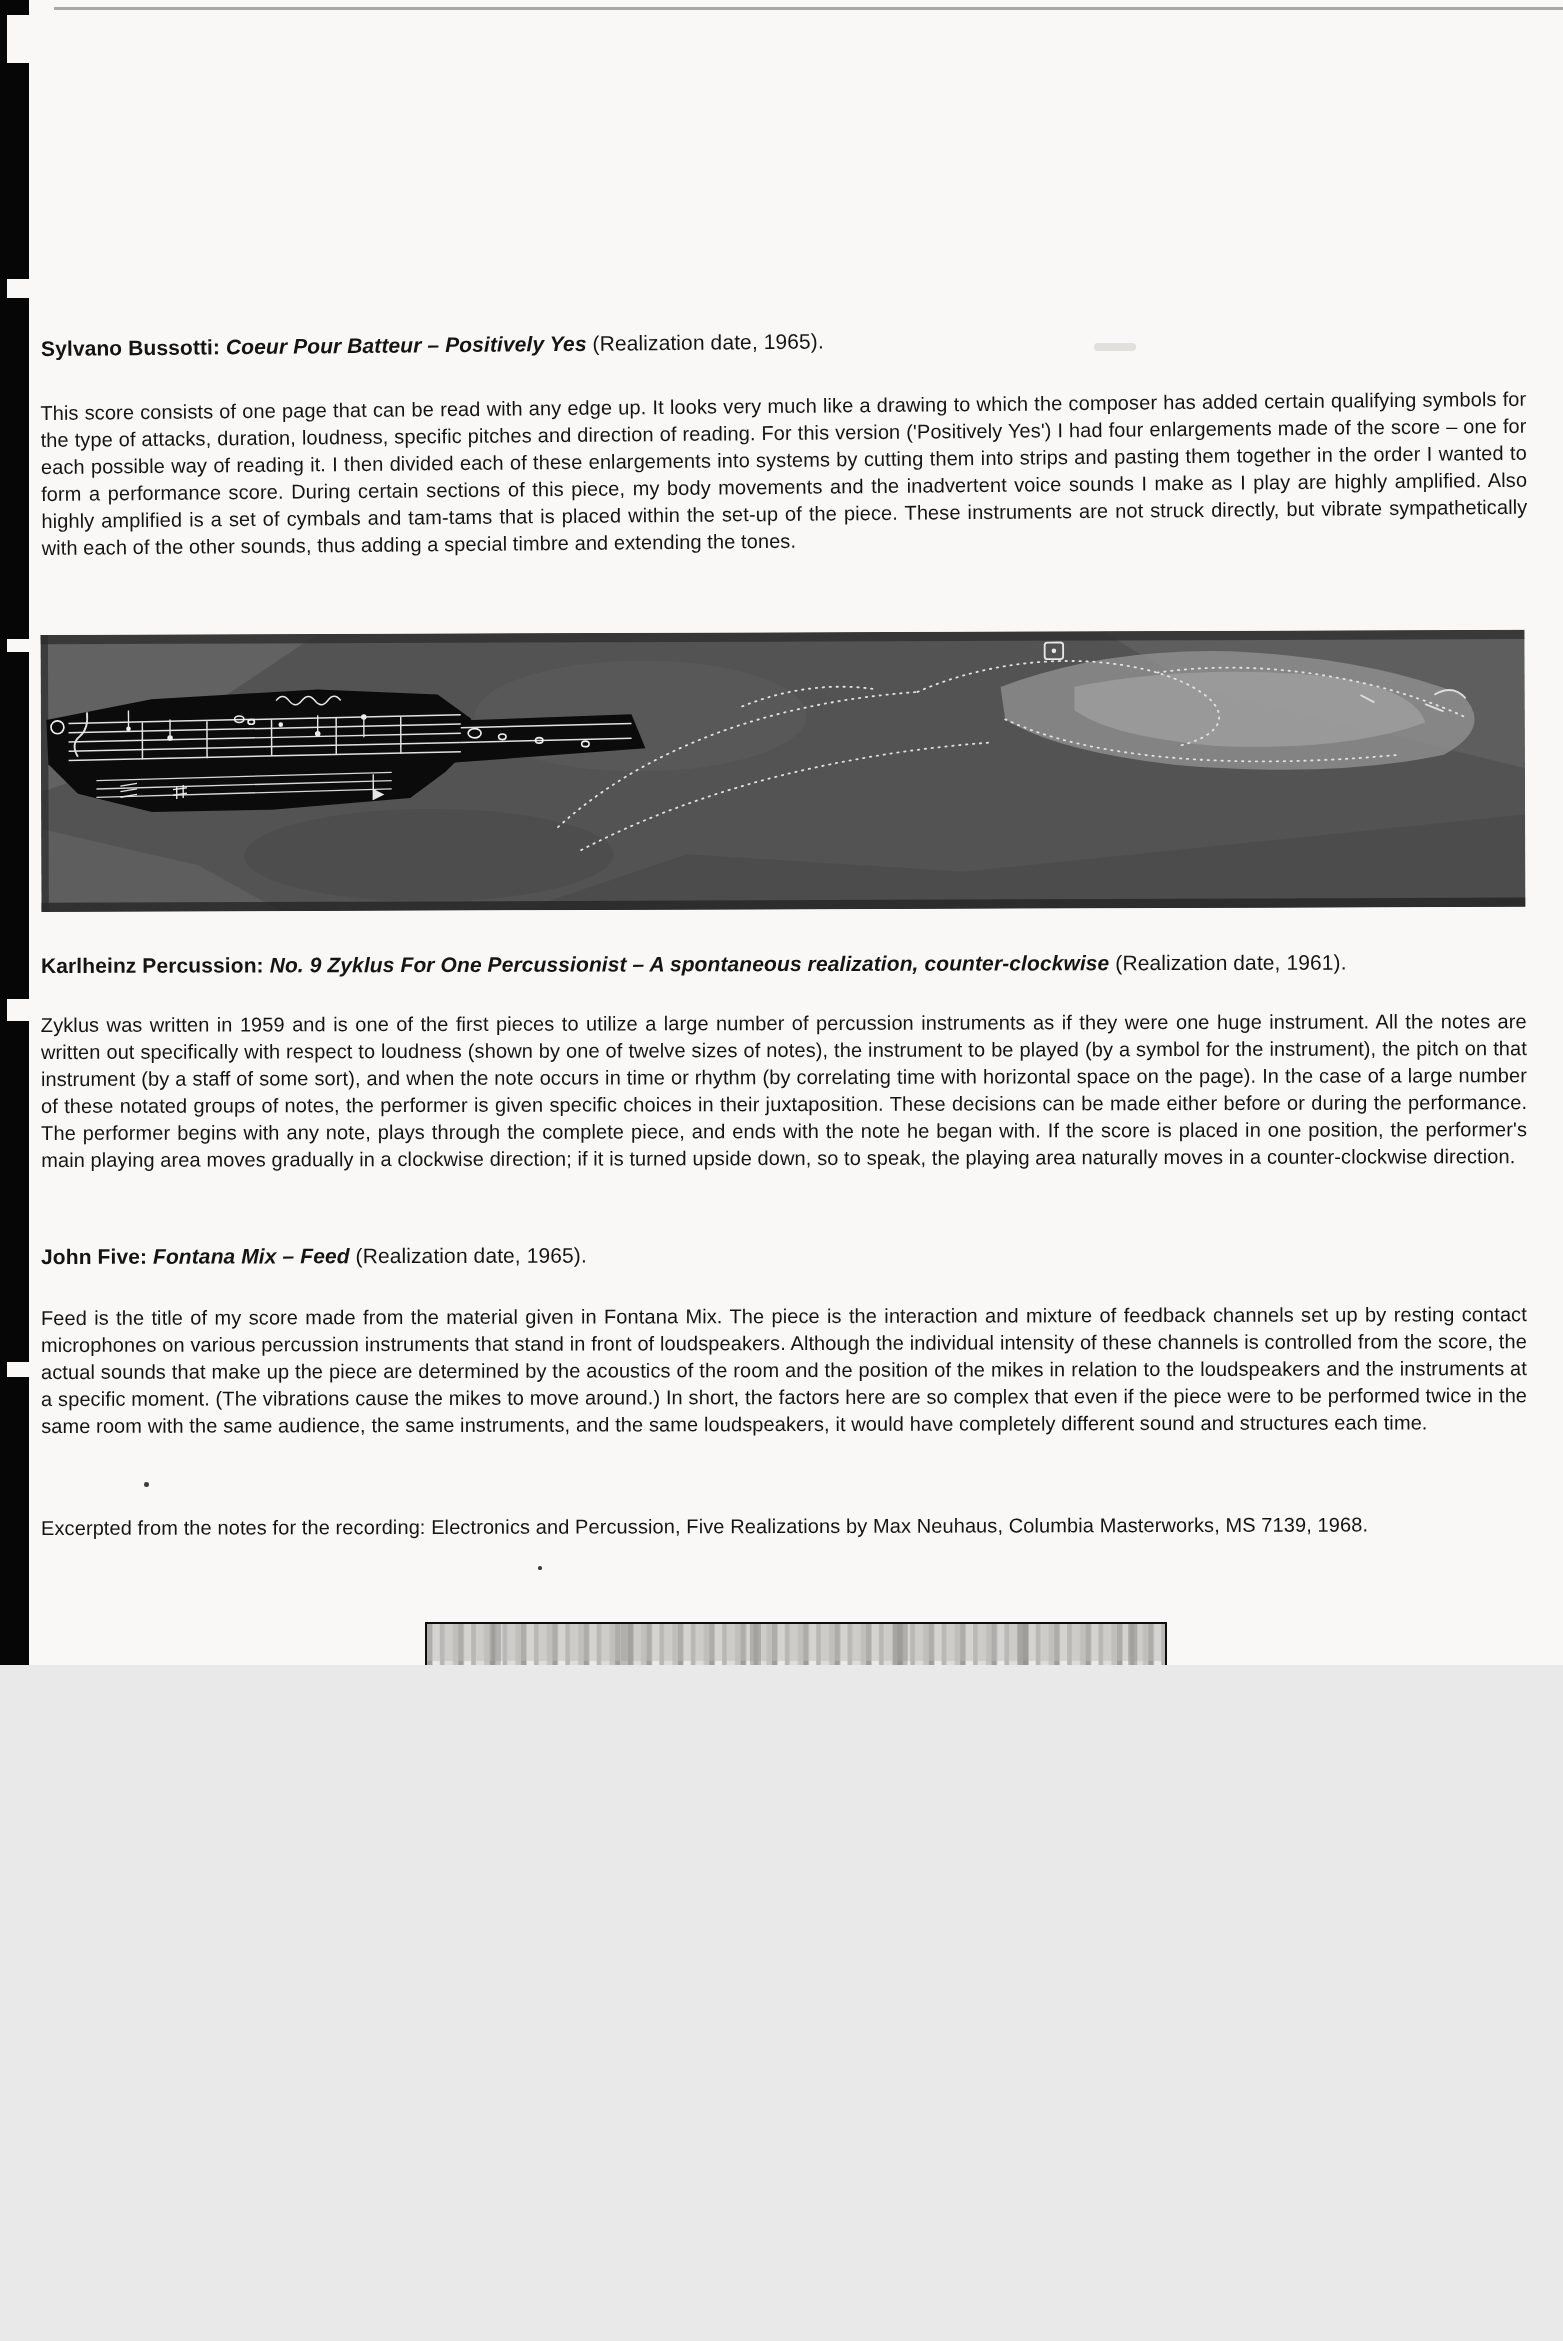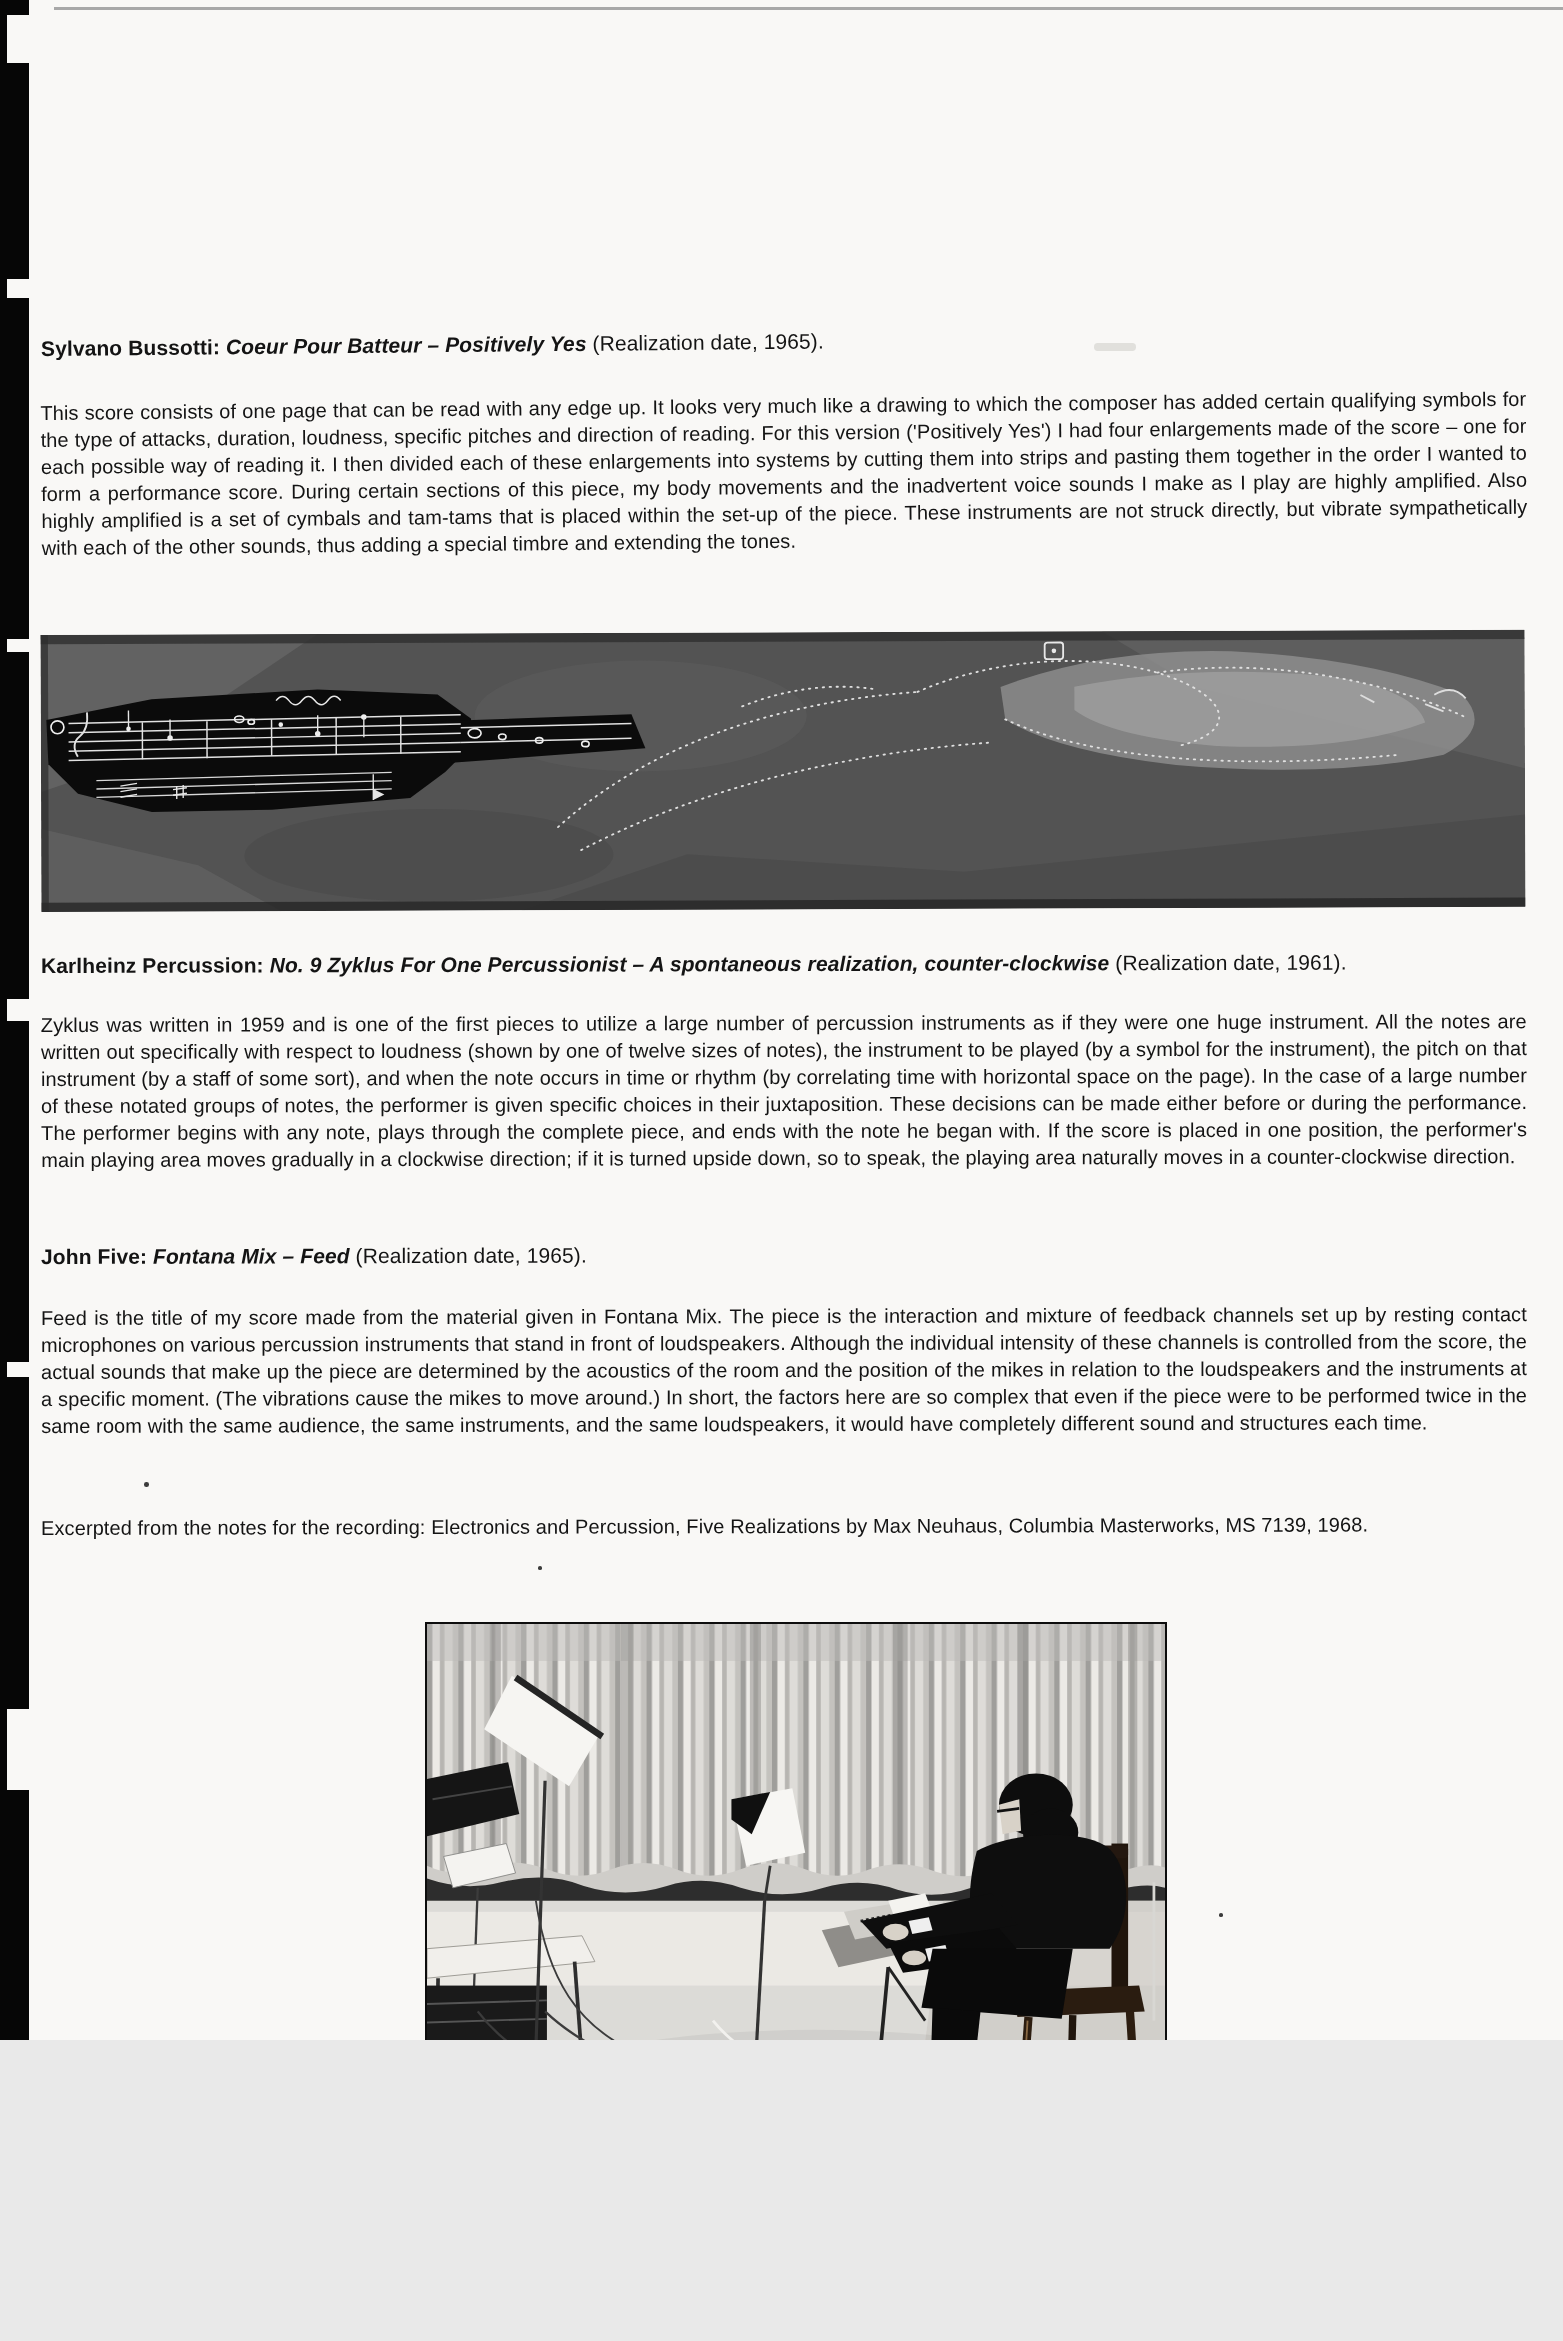--- a/index.html
+++ b/index.html
@@ -1,18 +1,18 @@
 <!DOCTYPE html>
 <html style="font-size:14.8px"><head>
 <meta charset="utf-8">
 <style>
   html,body{margin:0;padding:0;background:#e9e9e9;}
   .page{
     position:relative;
-    width:1563px;height:2040px;
+    width:1563px;height:1665px;
     background:#f9f8f6;
     font-family:"Liberation Sans","DejaVu Sans",sans-serif;
     color:#141414;
     overflow:hidden;
   }
   
   .scan-edge-left{position:absolute;left:0;top:0;width:29px;height:2341px;background:#060606;}
   .notch{position:absolute;left:6.5px;width:22px;background:#f9f8f6;}
   .scan-line-top{position:absolute;left:54px;right:0;top:7.4px;height:2.8px;background:#a8a8a8;}
   .scan-bar-bottom{position:absolute;left:52px;right:0;top:2323px;height:18.5px;background:linear-gradient(#5e5e5e,#2b2b2b);}

